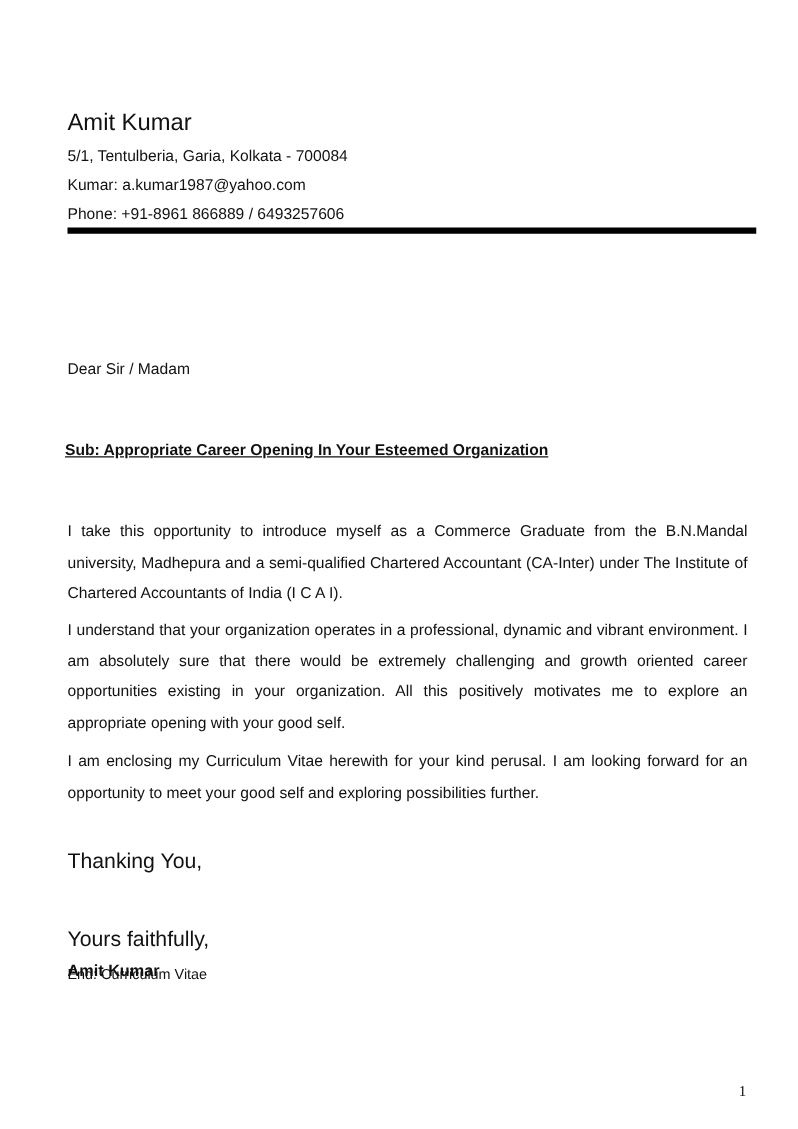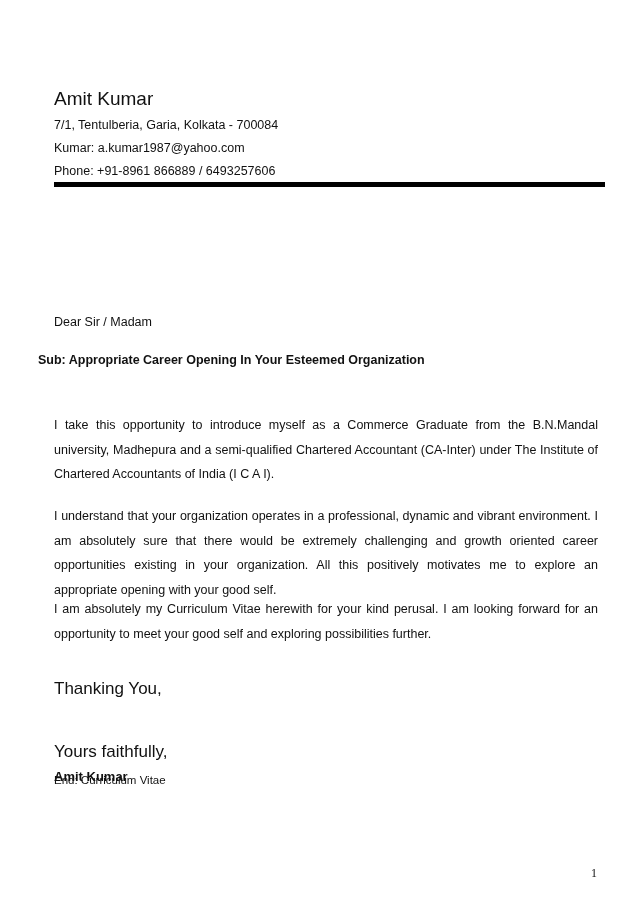--- a/index.html
+++ b/index.html
@@ -2,45 +2,45 @@
 <html><head>
   <meta charset="utf-8">
   <style>
     html, body { margin: 0; padding: 0; background: #ffffff; }
     body { width: 638px; height: 903px; position: relative; overflow: hidden;
            font-family: "Liberation Sans", sans-serif; color: #111; }
     .abs { position: absolute; }
     .name { left: 54px; top: 86px; font-size: 19px; line-height: 26px; }
     .contact { left: 54px; font-size: 12.5px; line-height: 16px; }
     .rule { left: 54px; top: 182px; width: 551px; height: 5px; background: #000; }
-    .salutation { left: 54px; top: 287px; font-size: 12.5px; line-height: 16px; margin-top: 27px; }
-    .subject { left: 38px; top: 352px; font-size: 12.5px; line-height: 16px; font-weight: bold; }
+    .salutation { left: 54px; top: 287px; font-size: 12.5px; line-height: 16px; }
+    .subject { left: 52px; top: 352px; font-size: 12.5px; line-height: 16px; font-weight: bold; text-decoration: underline; }
     .para { left: 54px; width: 544px; font-size: 12.5px; line-height: 24.5px; text-align: justify; }
     .para.last-left { text-align-last: left; }
     .line { left: 54px; font-size: 17px; line-height: 16px; }
     .sig { left: 54px; top: 769px; font-size: 13px; line-height: 16px; font-weight: bold; }
     .encl { left: 54px; top: 772px; font-size: 11.5px; line-height: 16px; }
     .pageno { left: 591px; top: 866px; font-family: "Liberation Serif", serif; font-size: 12px; line-height: 14px; }
   </style>
 </head>
 <body>
 
 <div>
   <div class="abs name">Amit Kumar</div>
-  <div class="abs contact" style="top:117px">7/1, Tentulberia, Garia, Kolkata - 700084</div>
+  <div class="abs contact" style="top:117px">5/1, Tentulberia, Garia, Kolkata - 700084</div>
   <div class="abs contact" style="top:140px">Kumar: a.kumar1987@yahoo.com</div>
   <div class="abs contact" style="top:163px">Phone: +91-8961 866889 / 6493257606</div>
   <div class="abs rule"></div>
 
   <div class="abs salutation">Dear Sir / Madam</div>
   <div class="abs subject">Sub: Appropriate Career Opening In Your Esteemed Organization</div>
 
   <div class="abs para last-left" style="top:413px">I take this opportunity to introduce myself as a Commerce Graduate from the B.N.Mandal university, Madhepura and a semi-qualified Chartered Accountant (CA-Inter) under The Institute of Chartered Accountants of India (I C A I).</div>
-  <div class="abs para last-left" style="top:504px">I understand that your organization operates in a professional, dynamic and vibrant environment. I am absolutely sure that there would be extremely challenging and growth oriented career opportunities existing in your organization. All this positively motivates me to explore an appropriate opening with your good self.</div>
-  <div class="abs para last-left" style="top:597px">I am absolutely my Curriculum Vitae herewith for your kind perusal. I am looking forward for an opportunity to meet your good self and exploring possibilities further.</div>
+  <div class="abs para last-left" style="top:492px">I understand that your organization operates in a professional, dynamic and vibrant environment. I am absolutely sure that there would be extremely challenging and growth oriented career opportunities existing in your organization. All this positively motivates me to explore an appropriate opening with your good self.</div>
+  <div class="abs para last-left" style="top:597px">I am enclosing my Curriculum Vitae herewith for your kind perusal. I am looking forward for an opportunity to meet your good self and exploring possibilities further.</div>
 
   <div class="abs line" style="top:681px">Thanking You,</div>
   <div class="abs line" style="top:744px">Yours faithfully,</div>
   <div class="abs sig">Amit Kumar</div>
   <div class="abs encl">End:  Curriculum Vitae</div>
 
   <div class="abs pageno">1</div>
 </div>
 
 </body></html>

